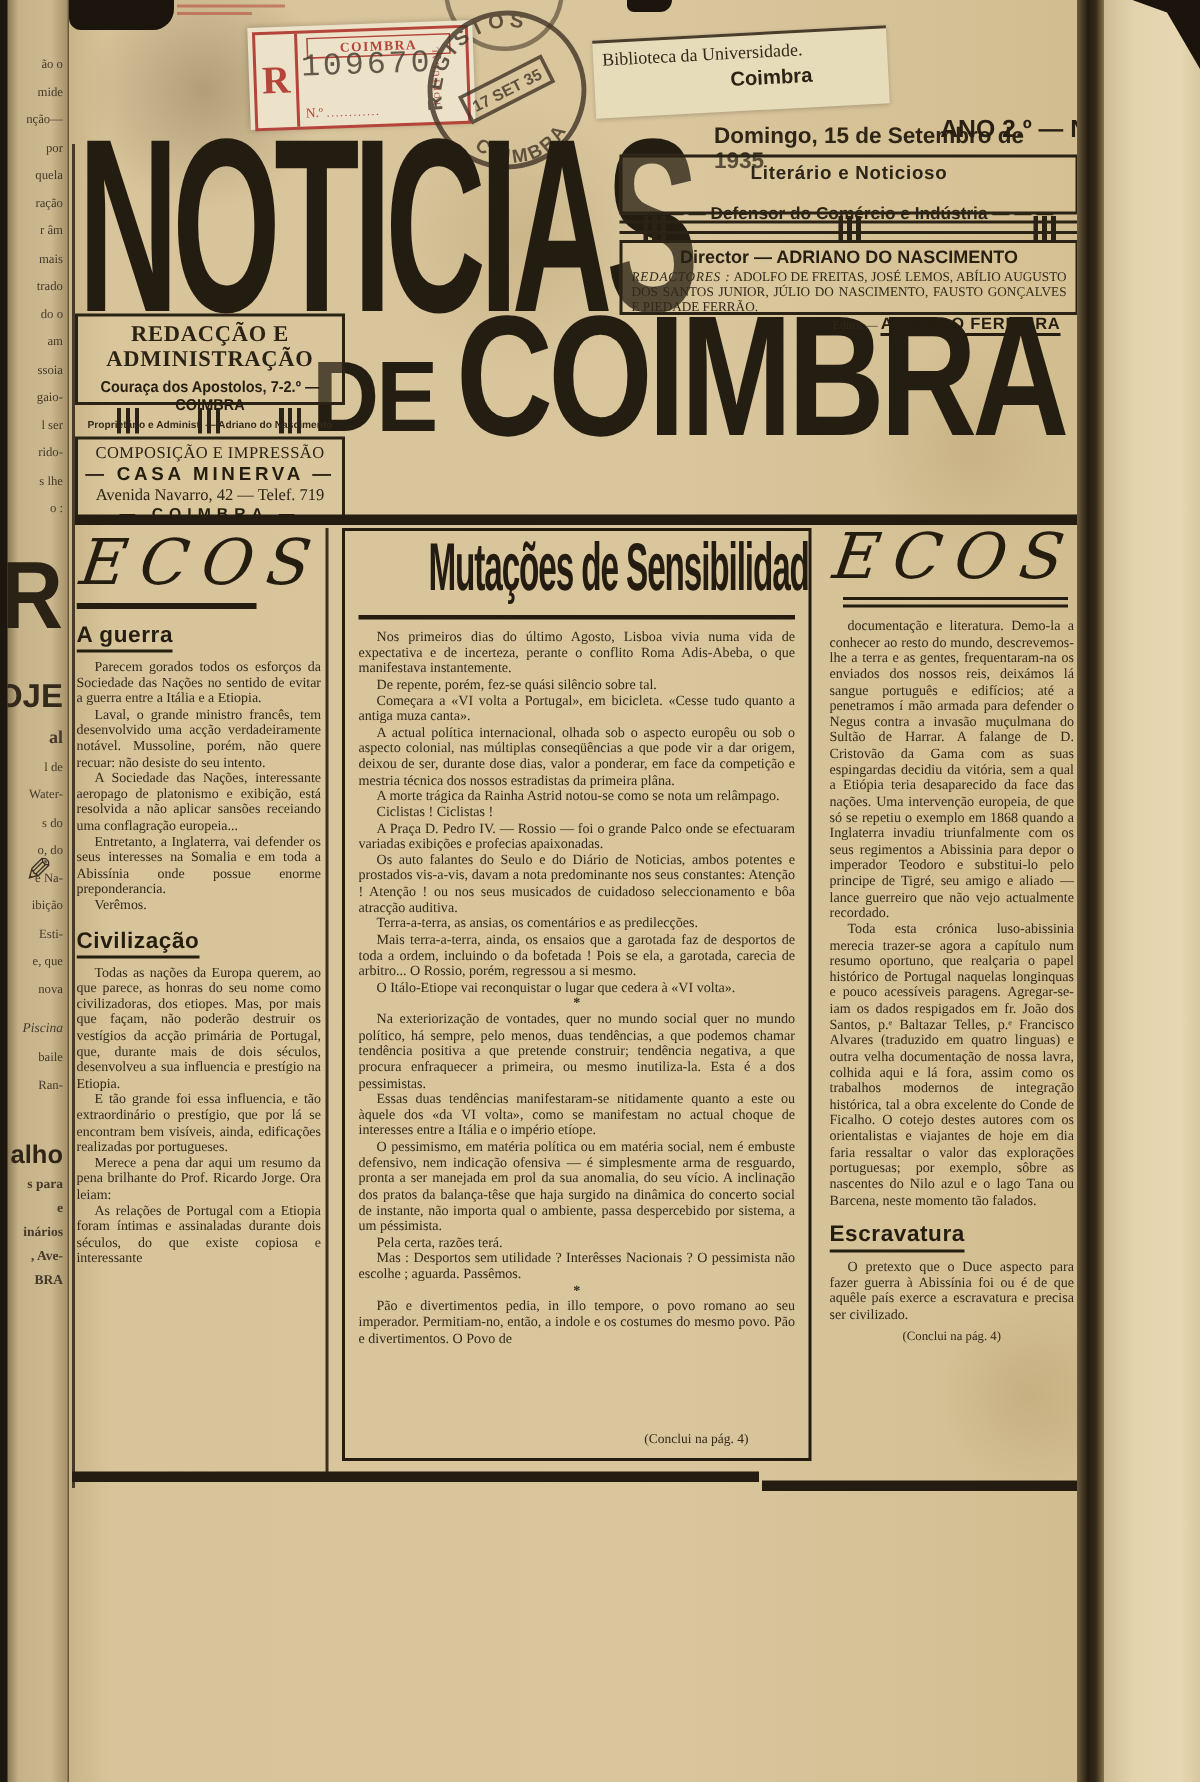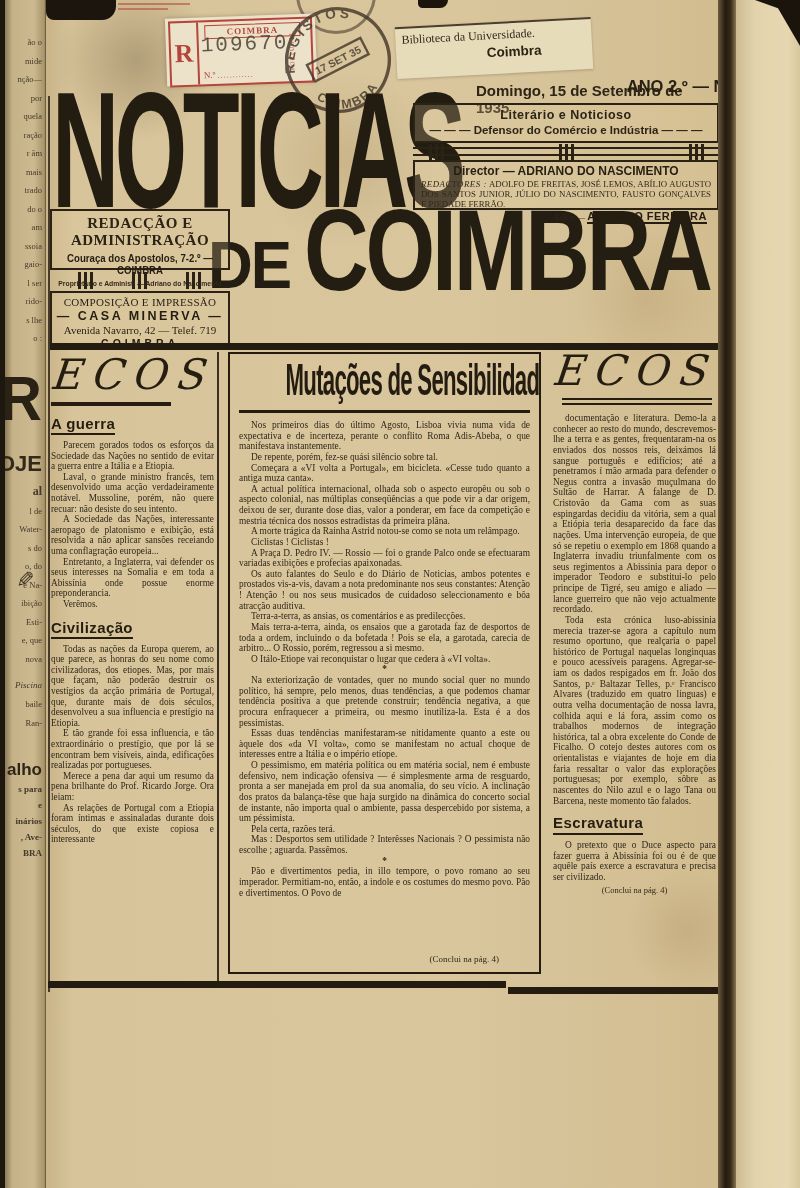--- a/index.html
+++ b/index.html
@@ -73,21 +73,21 @@
   .masthead2{position:absolute;left:162px;top:200px;display:flex;align-items:flex-end;white-space:nowrap;}
   .mh-de{font-family:"Liberation Sans",sans-serif;font-weight:700;font-size:62px;line-height:1;
     color:#241d11;transform:scaleY(1.08);transform-origin:left bottom;margin:0 14px 4px 0;letter-spacing:-2px;}
   .mh-city{display:inline-block;font-family:"Liberation Sans",sans-serif;font-weight:700;font-size:112px;
     line-height:.92;letter-spacing:-4px;color:#241d11;transform:scale(.8,1.02);transform-origin:left bottom;}
   
   .box{border:2px solid #2a2214;box-sizing:border-box;background:rgba(222,203,160,.25);}
   .tagline-box{position:absolute;left:367px;top:103px;width:306px;height:40px;text-align:center;
     font-family:"Liberation Sans",sans-serif;font-weight:700;color:#2c2416;padding-top:3px;}
   .tagline1{font-size:12.5px;letter-spacing:.5px;}
-  .tagline2{font-size:11.5px;margin-top:2px;}
+  .tagline2{font-size:11.5px;margin-top:15px;}
   .deco-bar{position:absolute;left:367px;top:147px;width:306px;height:9px;
     border-top:2.5px solid #2a2214;border-bottom:2.5px solid #2a2214;box-sizing:border-box;}
   .bars{position:absolute;top:-5px;width:15px;height:18px;
     background:repeating-linear-gradient(90deg,#2a2214 0 3px,transparent 3px 6px);}
   .director-box{position:absolute;left:367px;top:160px;width:306px;height:50px;padding:2px 6px;}
   .dir-line{text-align:center;font-family:"Liberation Sans",sans-serif;font-weight:700;font-size:12px;color:#271f12;}
   .red-line{font-size:8.8px;line-height:1.15;text-align:justify;color:#32291a;margin-top:1px;}
   .red-label{font-style:italic;letter-spacing:.5px;}
   .editor-line{text-align:right;font-size:8px;color:#32291a;margin-top:1px;padding-right:4px;}
   .editor-name{font-family:"Liberation Sans",sans-serif;font-weight:700;font-size:11px;

